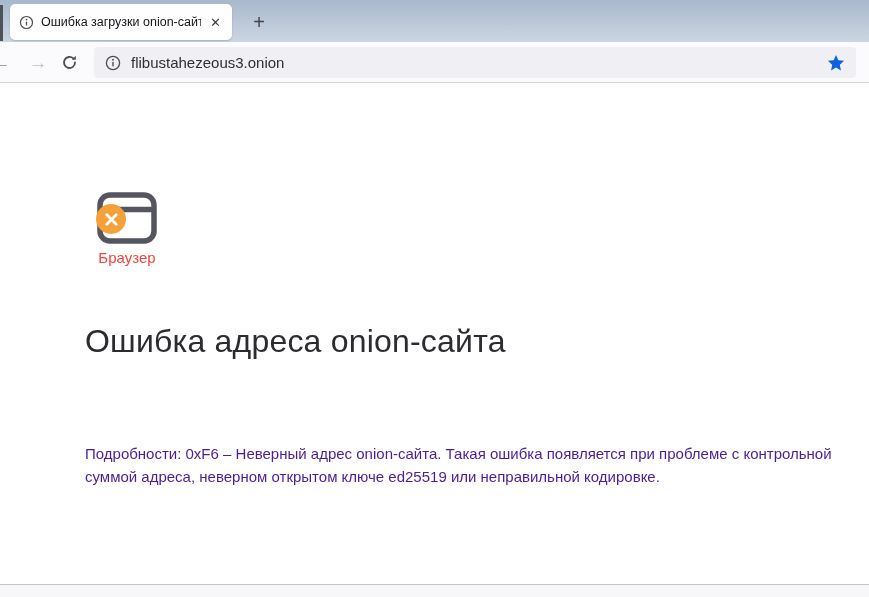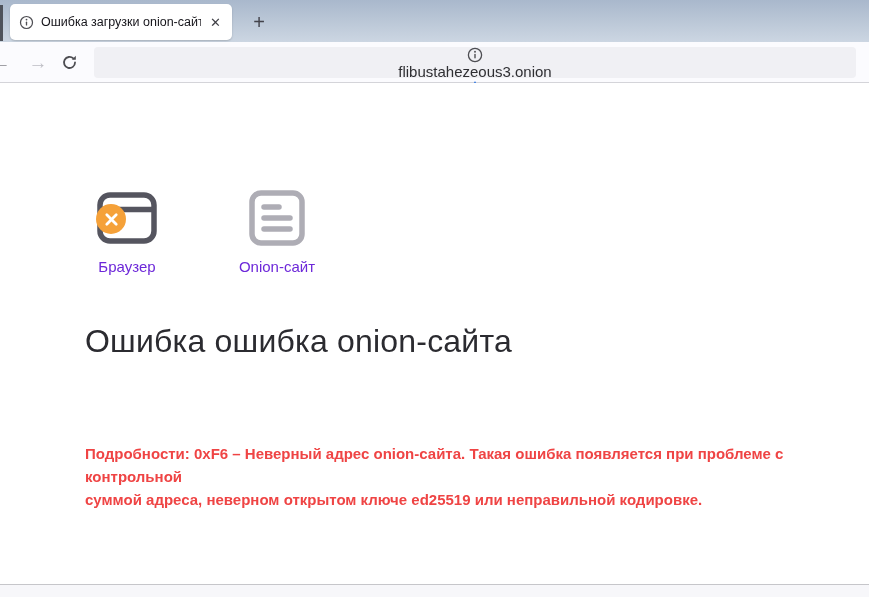--- a/index.html
+++ b/index.html
@@ -29,42 +29,42 @@
     font-size:20px;font-weight:300;color:#43434b;}
 
   
   .toolbar{position:absolute;left:0;top:42px;width:869px;height:41px;background:#fbfbfe;
     border-bottom:1px solid #d4d4d9;display:flex;align-items:center;}
   .nav-btn{position:absolute;top:0;height:41px;display:flex;align-items:center;justify-content:center;}
   .back-btn{left:-11px;width:24px;font-size:19px;color:#86868c;}
   .fwd-btn{left:26px;width:24px;font-size:19px;color:#bdbdc4;}
   .reload-btn{left:57px;width:24px;}
   .urlbar{position:absolute;left:94px;top:5px;width:762px;height:31px;background:#f0f0f4;
-    border-radius:4px;display:flex;align-items:center;padding:0 11px;flex-direction:column;}
+    border-radius:4px;display:flex;align-items:center;padding:0 11px;gap:10px;}
   .url-text{font-size:15px;color:#2f2f33;flex:1;white-space:nowrap;}
 
   
   svg{display:block;}
   .i-stroke-dark{stroke:var(--icon-dark);fill:none;}
   .i-stroke-gray{stroke:var(--icon-gray);fill:none;}
   .i-stroke-mid{stroke:#4d4d52;fill:none;}
   .i-fill-mid{fill:#4d4d52;}
 
   
   .content{position:absolute;left:0;top:83px;width:869px;height:501px;background:#fff;}
   .status-row{position:absolute;left:52px;top:104px;display:flex;}
   .status-col{width:150px;display:flex;flex-direction:column;align-items:center;}
   .status-iconbox{height:62px;display:flex;align-items:center;justify-content:center;position:relative;}
-  .status-label{margin-top:9px;font-size:15px;color:#6d28d9;}
+  .status-label{font-size:15px;color:#ef4444;}
   .badge{position:absolute;left:-1px;top:17px;width:30px;height:30px;border-radius:50%;
     background:var(--badge-orange);display:flex;align-items:center;justify-content:center;}
   .heading{position:absolute;left:85px;top:240px;font-size:32px;font-weight:300;
     color:#2b2b30;letter-spacing:.2px;}
   .message{position:absolute;left:85px;top:300px;font-size:15px;color:#303035;max-width:775px;}
-  .details{position:absolute;left:85px;top:359px;font-size:15px;color:#ef4444;line-height:23px;max-width:790px;font-weight:bold;}
+  .details{position:absolute;left:85px;top:359px;font-size:15px;color:#4c1d95;line-height:23px;max-width:790px;}
 
   
   .bottombar{position:absolute;left:0;bottom:0;width:869px;height:13px;background:#f7f7fa;
     border-top:1px solid #c6c6ca;}
 </style>
 </head>
 <body>
 
 <div class="screen">
 
@@ -126,37 +126,24 @@
             <svg width="15" height="15" viewBox="0 0 14 14">
               <line x1="2.6" y1="2.6" x2="11.4" y2="11.4" stroke="#fff" stroke-width="2.6" stroke-linecap="round"></line>
               <line x1="11.4" y1="2.6" x2="2.6" y2="11.4" stroke="#fff" stroke-width="2.6" stroke-linecap="round"></line>
             </svg>
           </span>
         </div>
         <div class="status-label">Браузер</div>
       </div>
 
 
-      <div class="status-col">
-        <div class="status-iconbox">
-          <span>
-            <svg width="56" height="56" viewBox="0 0 56 56">
-              <rect x="3" y="3" width="50" height="50" rx="9" class="i-stroke-gray" stroke-width="5.5"></rect>
-              <line x1="15" y1="17" x2="30" y2="17" class="i-stroke-gray" stroke-width="5.5" stroke-linecap="round"></line>
-              <line x1="15" y1="28" x2="41" y2="28" class="i-stroke-gray" stroke-width="5.5" stroke-linecap="round"></line>
-              <line x1="15" y1="39" x2="41" y2="39" class="i-stroke-gray" stroke-width="5.5" stroke-linecap="round"></line>
-            </svg>
-          </span>
-        </div>
-        <div class="status-label">Onion-сайт</div>
-      </div>
 
     </div>
 
-    <h1 class="heading">Ошибка ошибка onion-сайта</h1>
+    <h1 class="heading">Ошибка адреса onion-сайта</h1>
 
 
     <div class="details">
       <div>Подробности: 0xF6 – Неверный адрес onion-сайта. Такая ошибка появляется при проблеме с контрольной</div>
       <div>суммой адреса, неверном открытом ключе ed25519 или неправильной кодировке.</div>
     </div>
 
   </div>
 
   <div class="bottombar"></div>

